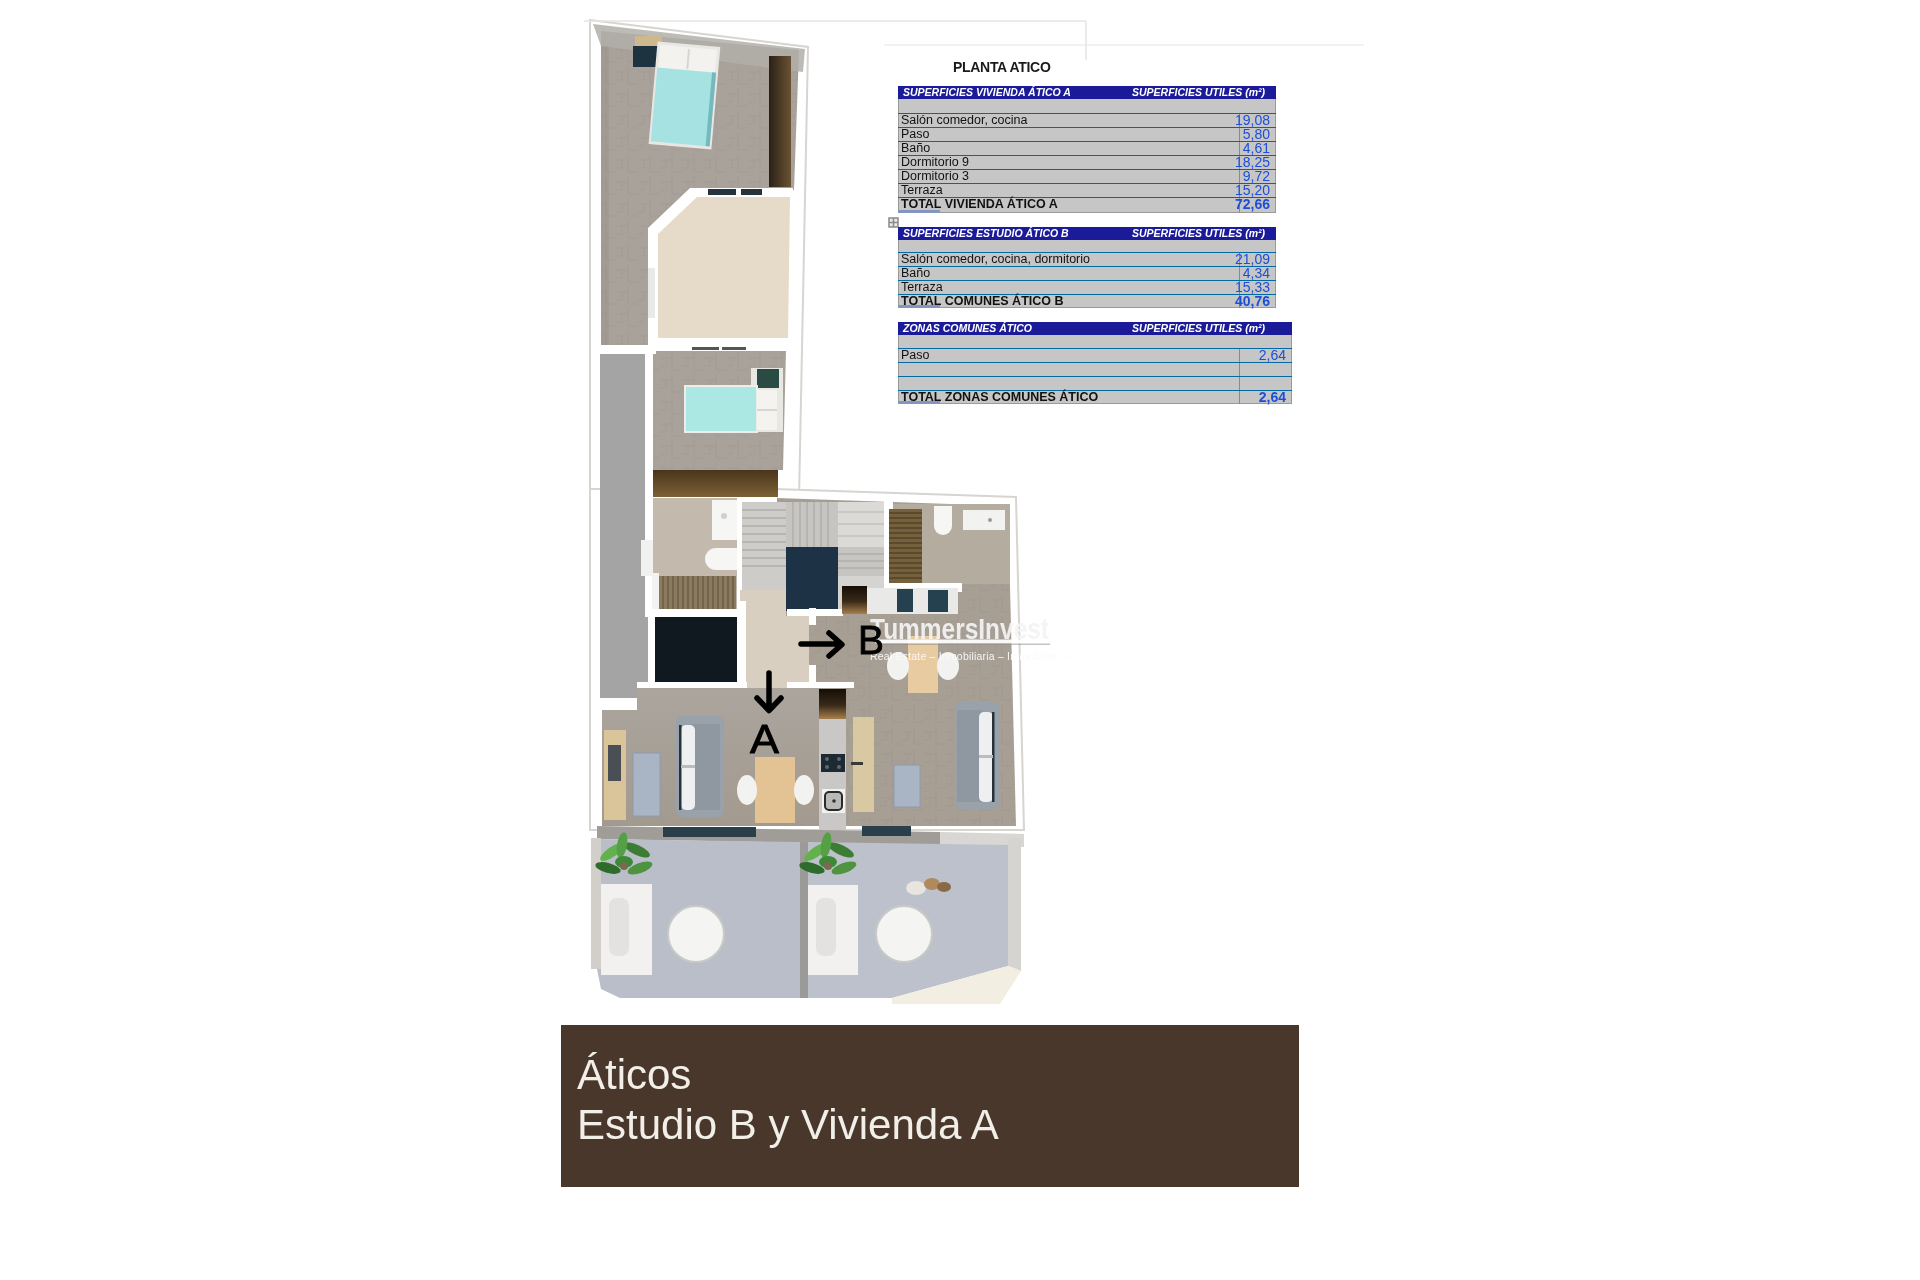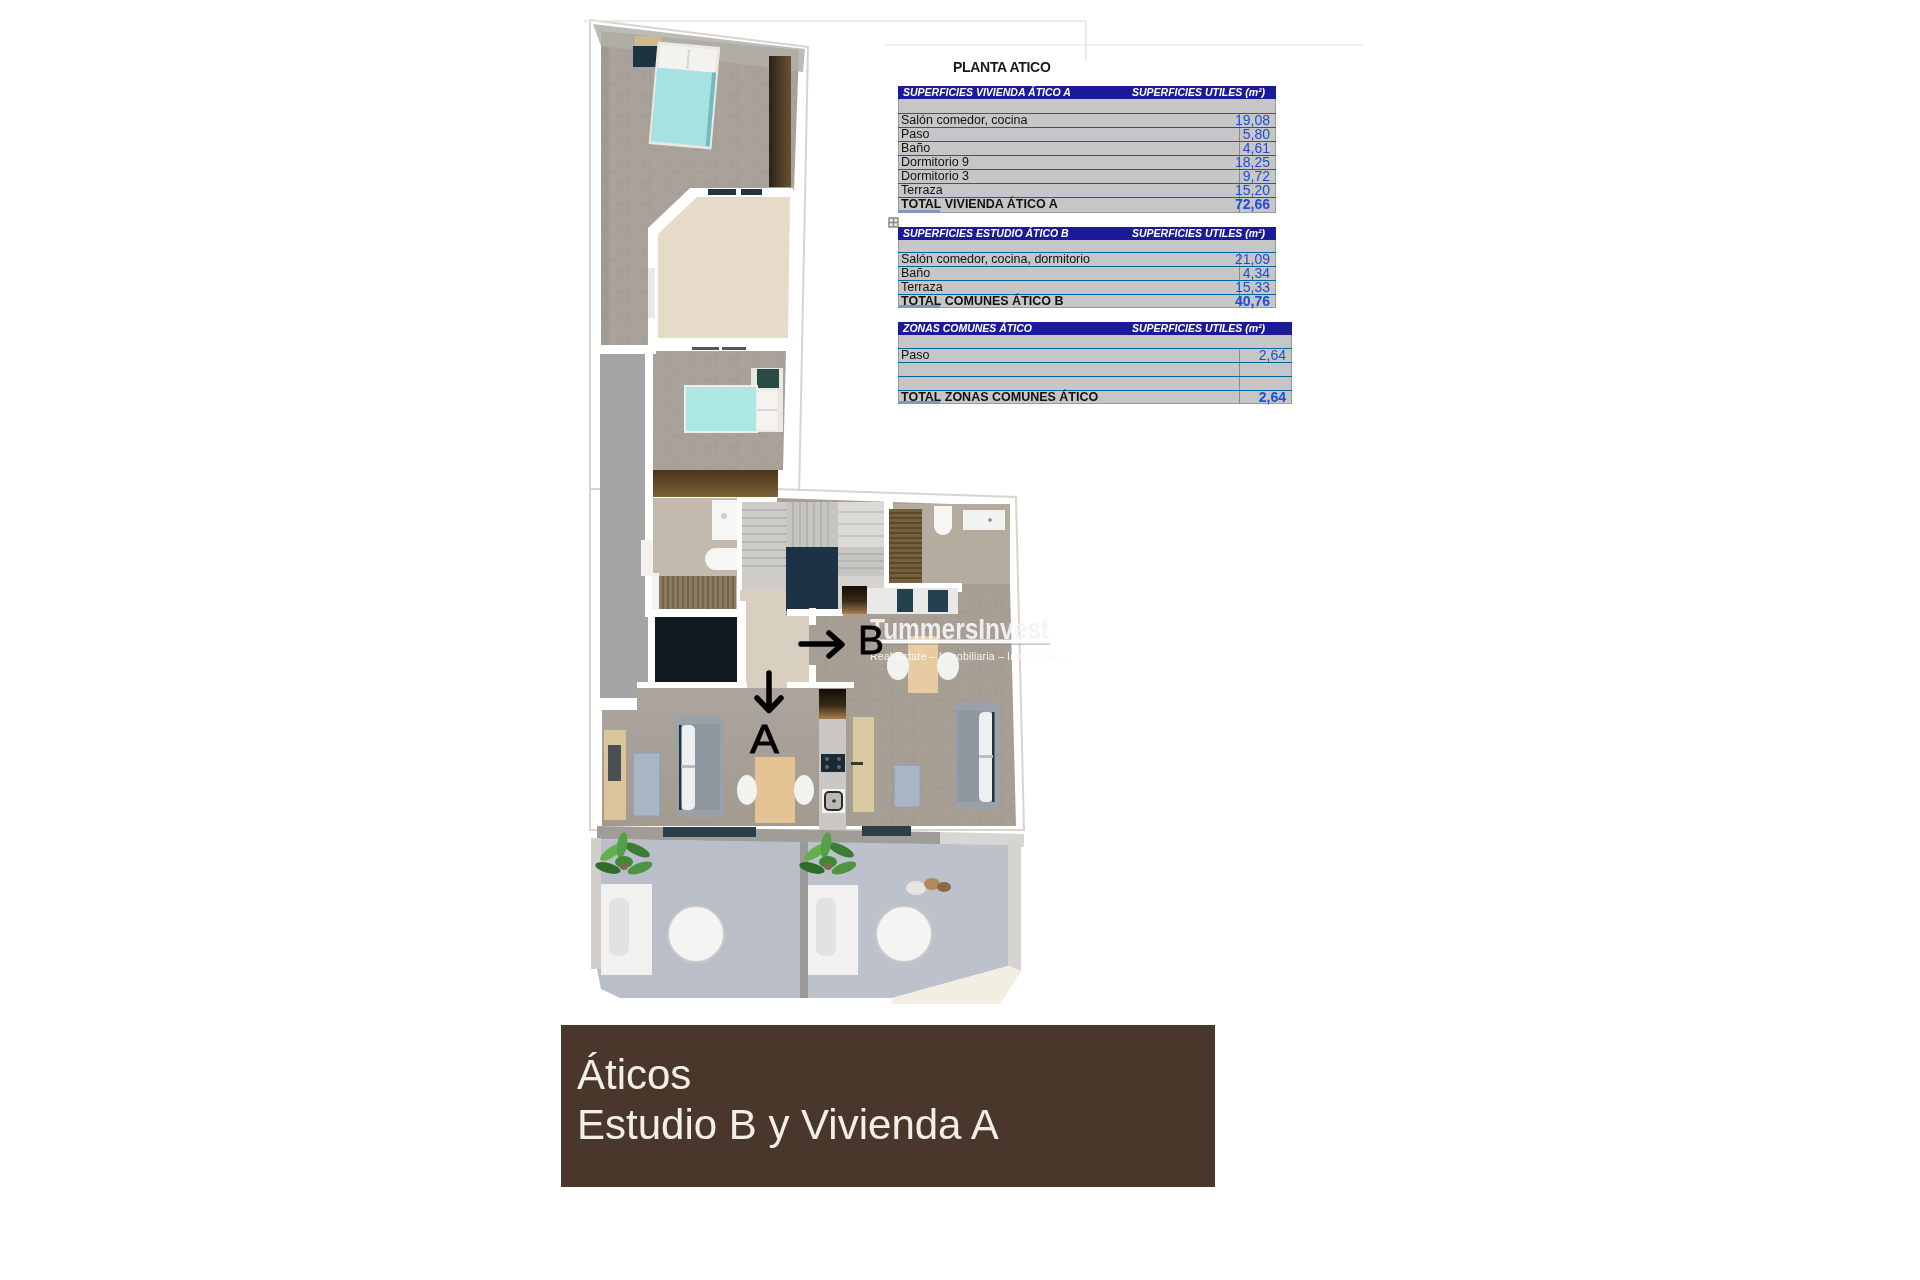--- a/index.html
+++ b/index.html
@@ -11,21 +11,21 @@
   .h1l{position:absolute;left:5px;top:0;}
   .h2l{position:absolute;left:234px;top:0;}
   .row{position:absolute;left:0;width:100%;height:14px;border-top:1px solid #0369a1;box-sizing:border-box;}
   .row .lab{position:absolute;left:3px;top:0px;font-size:12.5px;color:#111;line-height:13.5px;white-space:nowrap;}
   .row .val{position:absolute;right:6px;top:0px;font-size:14px;color:#1d4ed8;line-height:13.5px;text-align:right;}
   .row.tot .lab{font-weight:bold;}
   .row.tot .val{font-weight:bold;}
   .vdiv{position:absolute;left:341px;width:1px;background:#8a8a8a;}
   .tbl .edge{position:absolute;left:0;top:0;width:100%;height:100%;border:1px solid #9a9a9a;border-top:none;box-sizing:border-box;}
   .tund{position:absolute;left:0;width:42px;height:3px;background:#8495bf;}
-  .banner{left:561px;top:1025px;width:654px;height:162px;background:#4a372c;}
+  .banner{left:561px;top:1025px;width:738px;height:162px;background:#4a372c;}
   .banner .l1{position:absolute;left:16px;top:25px;font-size:42px;color:#f2efe9;line-height:50px;}
 </style>
 </head>
 <body>
 
 <svg class="abs" style="left:0;top:0" width="1920" height="1280" viewBox="0 0 1920 1280">
   <defs>
     <linearGradient id="wood1" x1="0" y1="0" x2="0" y2="1">
       <stop offset="0" stop-color="#4a351b"></stop>
         <stop offset="1" stop-color="#7d6136"></stop>

